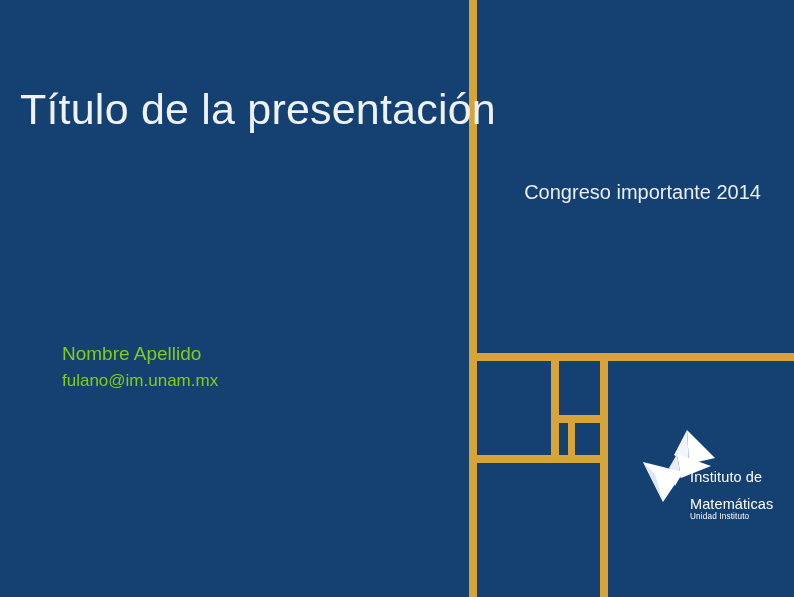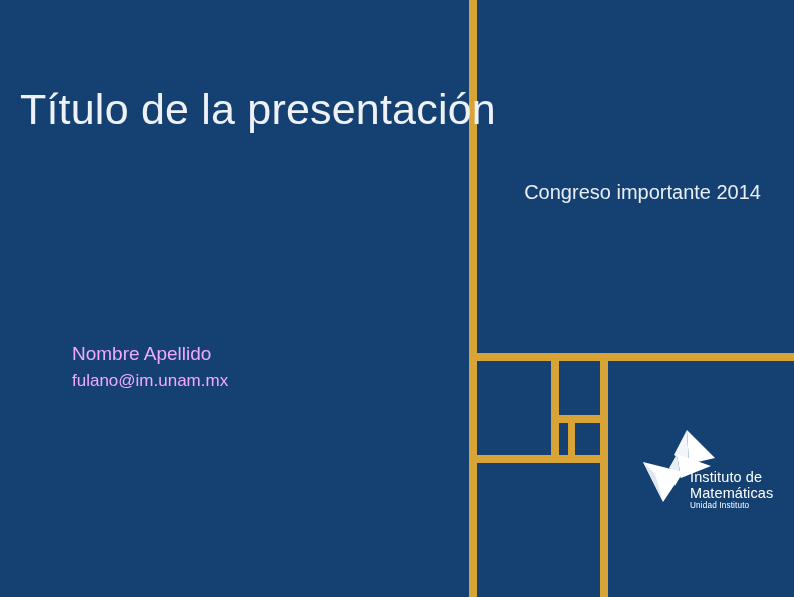--- a/index.html
+++ b/index.html
@@ -59,23 +59,23 @@
     right: 33px;
     top: 181px;
     color: #e9eef5;
     font-size: 20px;
     font-weight: 400;
     text-align: center;
     white-space: nowrap;
   }
   #author-block {
     position: absolute;
-    left: 72px;
+    left: 62px;
     top: 341px;
-    color: #f0abfc;
+    color: #84cc16;
   }
   #author-name {
     font-size: 19px;
     font-weight: 400;
     line-height: 1.35;
     white-space: nowrap;
   }
   #author-email {
     font-family: Liberation Sans, sans-serif;
     font-size: 17px;
@@ -104,21 +104,21 @@
     left: 49px;
     top: 42px;
     color: #ffffff;
     line-height: 1.0;
   }
   .wm-line1, .wm-line2 {
     font-size: 14.5px;
     letter-spacing: 0.1px;
     white-space: nowrap;
   }
-  .wm-line2 { margin-top: 1px; }
+  .wm-line2 { margin-top: 12px; }
   .wm-line3 {
     font-size: 8.2px;
     letter-spacing: 0.15px;
     white-space: nowrap;
     margin-top: 2px;
   }
 </style>
 </head>
 <body>
 

